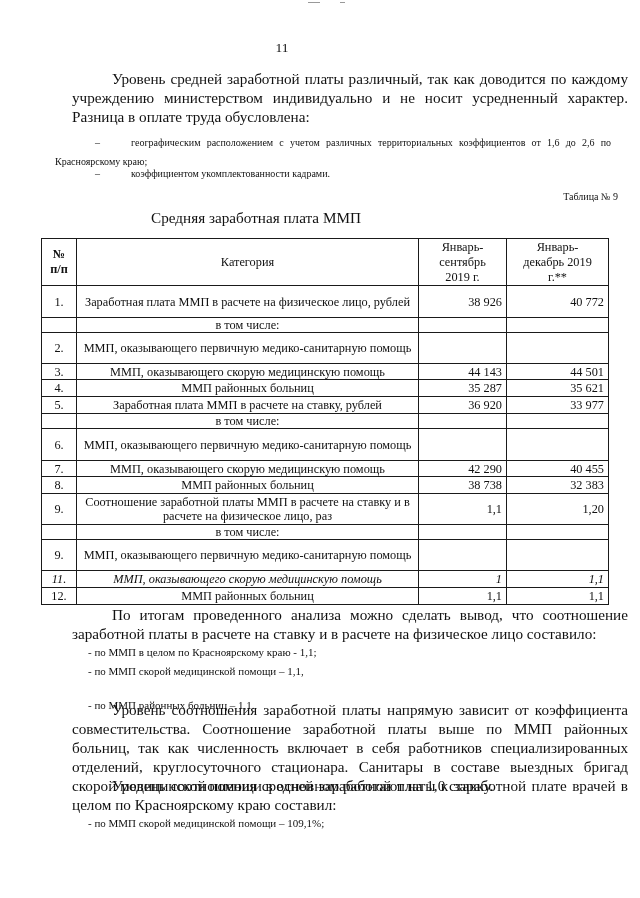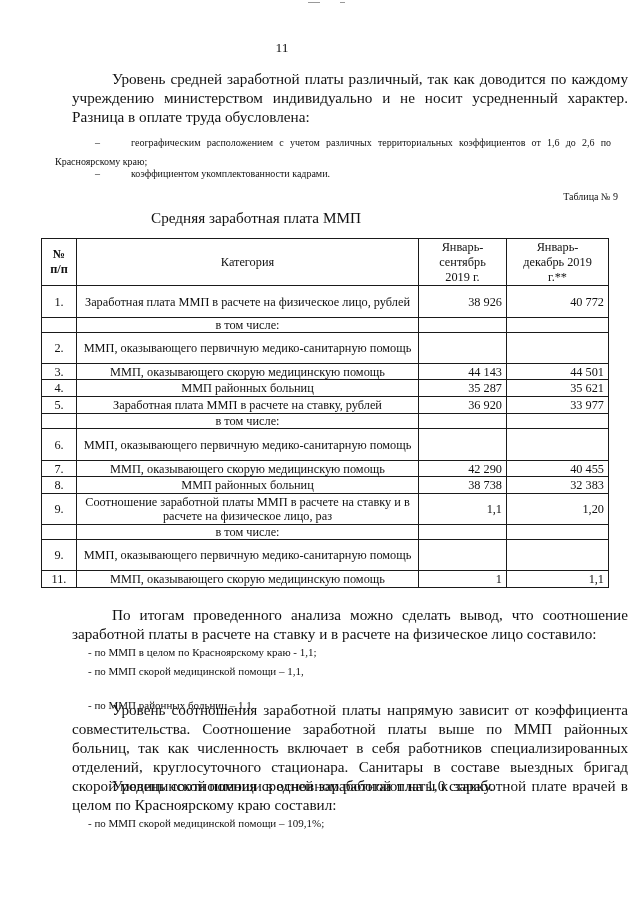--- a/index.html
+++ b/index.html
@@ -142,24 +142,30 @@
         <td class="cat">в том числе:</td>
         <td class="val"></td>
         <td class="val"></td>
       </tr>
       <tr style="height: 31px;">
         <td class="num">9.</td>
         <td class="cat">ММП, оказывающего первичную медико-санитарную помощь</td>
         <td class="val"></td>
         <td class="val"></td>
       </tr>
-      <tr style="height: 17px;">
+      <tr style="height: 17px; font-style: italic;">
         <td class="num">11.</td>
         <td class="cat">ММП, оказывающего скорую медицинскую помощь</td>
         <td class="val">1</td>
+        <td class="val">1,1</td>
+      </tr>
+      <tr style="height: 17px;">
+        <td class="num">12.</td>
+        <td class="cat">ММП районных больниц</td>
+        <td class="val">1,1</td>
         <td class="val">1,1</td>
       </tr>
     </tbody>
 </table>
 
 <p class="para indent" style="top:605px;">По итогам проведенного анализа можно сделать вывод, что соотношение заработной платы в расчете на ставку и в расчете на физическое лицо составило:</p>
 <div class="list-line" style="top:643px;">- по ММП в целом по Красноярскому краю - 1,1;</div>
 <div class="list-line" style="top:662px;">- по ММП скорой медицинской помощи – 1,1,</div>
 <div class="list-line" style="top:696px;">- по ММП районных больниц – 1,1.</div>
 <p class="para indent" style="top:700px;">Уровень соотношения заработной платы напрямую зависит от коэффициента совместительства. Соотношение заработной платы выше по ММП районных больниц, так как численность включает в себя работников специализированных отделений, круглосуточного стационара. Санитары в составе выездных бригад скорой медицинской помощи в основном работают на 1,0 ставку.</p>

